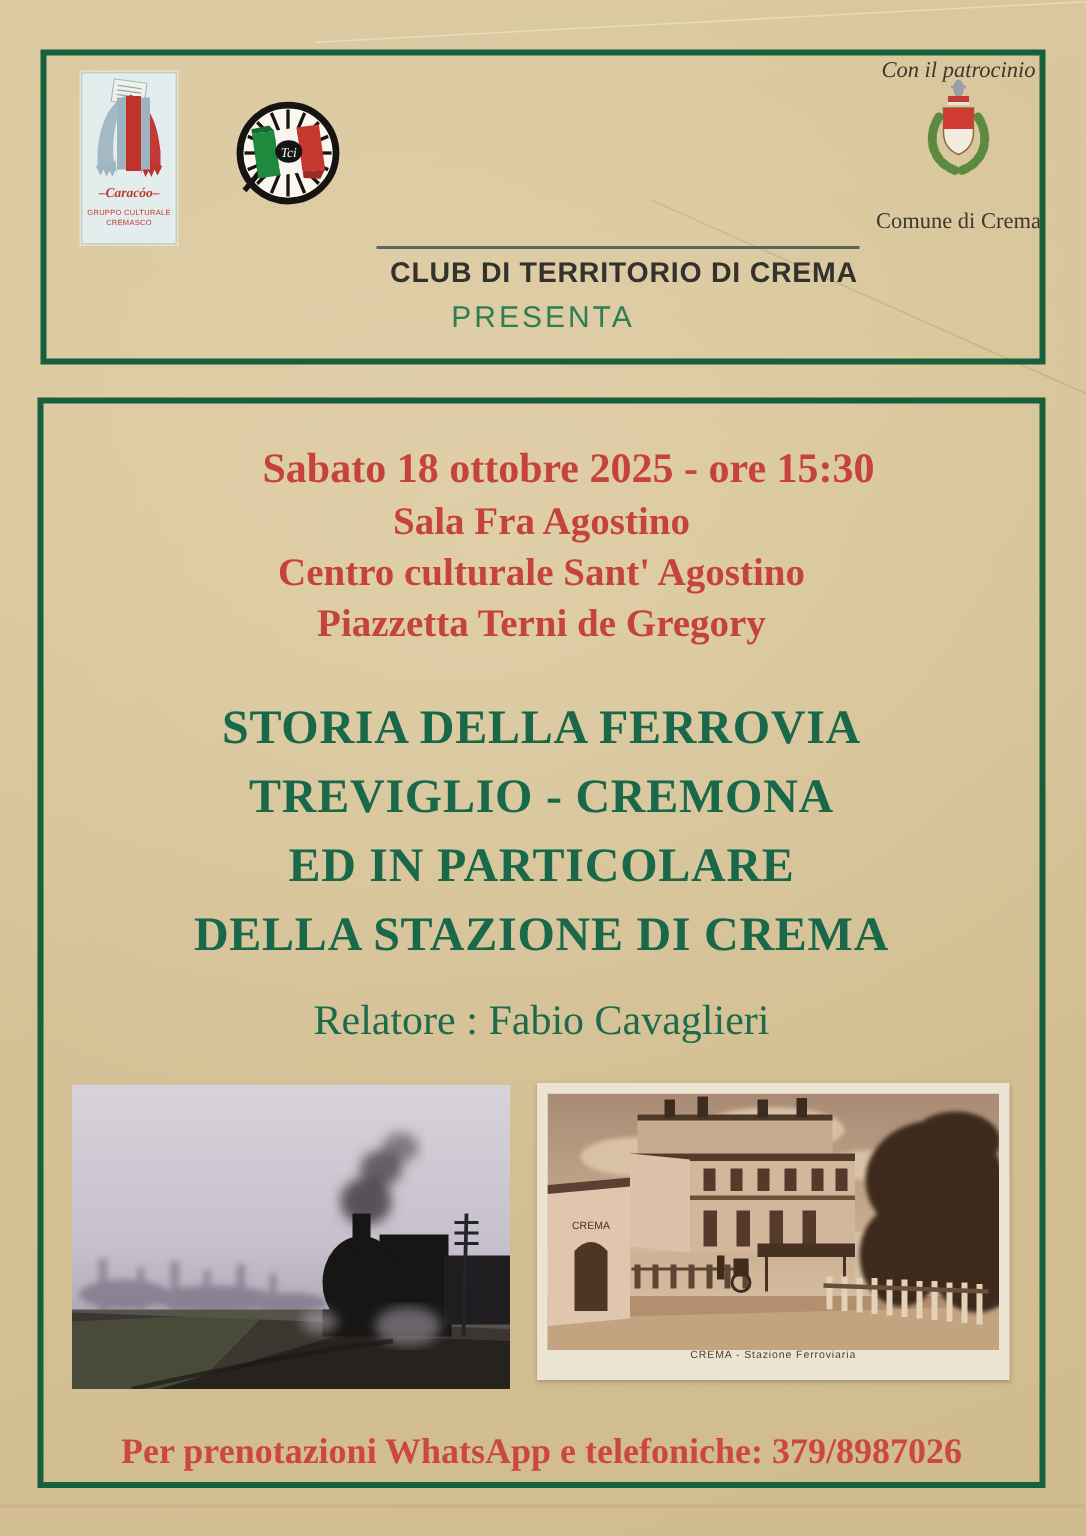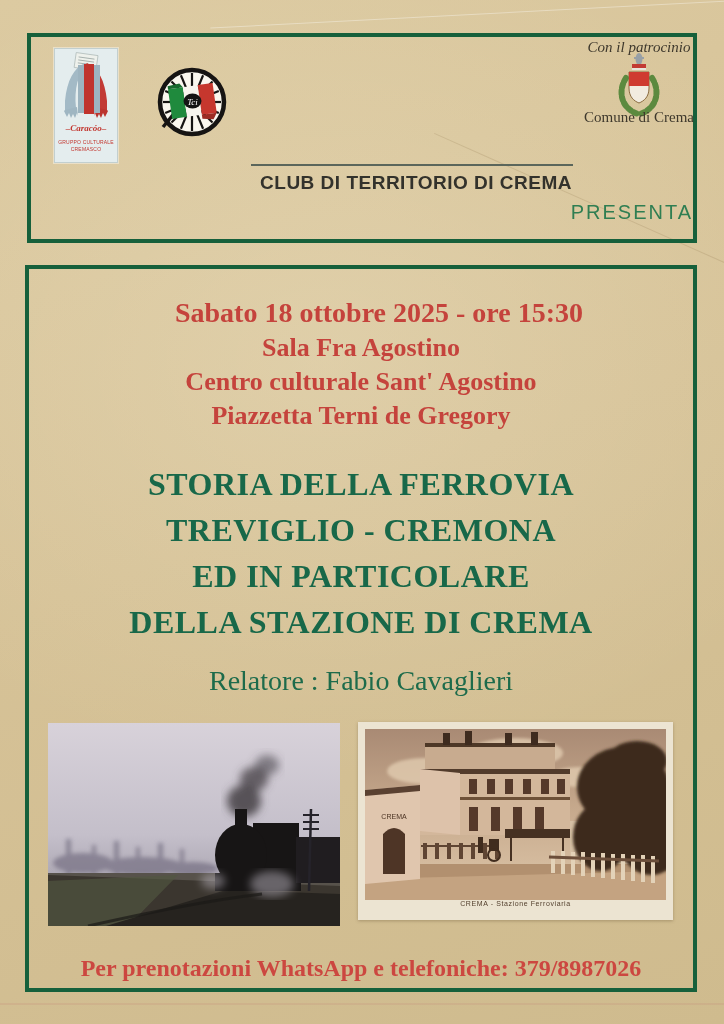--- a/index.html
+++ b/index.html
@@ -112,23 +112,23 @@
     <svg class="abs" style="left:583px;top:15px;" width="50" height="70" viewBox="0 0 50 70">
       <ellipse cx="25" cy="7" rx="3.5" ry="6" fill="#98a0a6"></ellipse>
       <line x1="20" y1="6" x2="30" y2="6" stroke="#98a0a6" stroke-width="2"></line>
       <rect x="18" y="12" width="14" height="4" fill="#c23a33"></rect>
       <rect x="18" y="16" width="14" height="2" fill="#e8e4da"></rect>
       <path d="M12,26 C4,38 6,56 24,62" stroke="#5c8a3f" stroke-width="6" stroke-dasharray="4 2.5" stroke-linecap="round" fill="none"></path>
       <path d="M38,26 C46,38 44,56 26,62" stroke="#5c8a3f" stroke-width="6" stroke-dasharray="4 2.5" stroke-linecap="round" fill="none"></path>
       <path d="M15,20 h20 v16 c0,9 -5,13 -10,15 c-5,-2 -10,-6 -10,-15 z" fill="#f2ece0" stroke="#8a6b40" stroke-width="1"></path>
       <path d="M15,20 h20 v14 h-20 z" fill="#cf3b30"></path>
     </svg>
-    <div class="abs comune" style="left:548px;top:71px;width:120px;">Comune di Crema</div>
-
-    <div class="abs presenta center" style="top:163px;text-align:right;">PRESENTA</div>
+    <div class="abs comune" style="left:548px;top:102px;width:120px;">Comune di Crema</div>
+
+    <div class="abs presenta center" style="top:163px;">PRESENTA</div>
   </div>
 
   <div class="frame" style="left:25px;top:265px;width:664px;height:719px;">
 
     <div class="abs center" style="top:26px;">
       <div class="red1">Sabato 18 ottobre 2025 - ore 15:30</div>
       <div class="red2">Sala Fra Agostino</div>
       <div class="red2">Centro culturale Sant' Agostino</div>
       <div class="red2">Piazzetta Terni de Gregory</div>
     </div>

